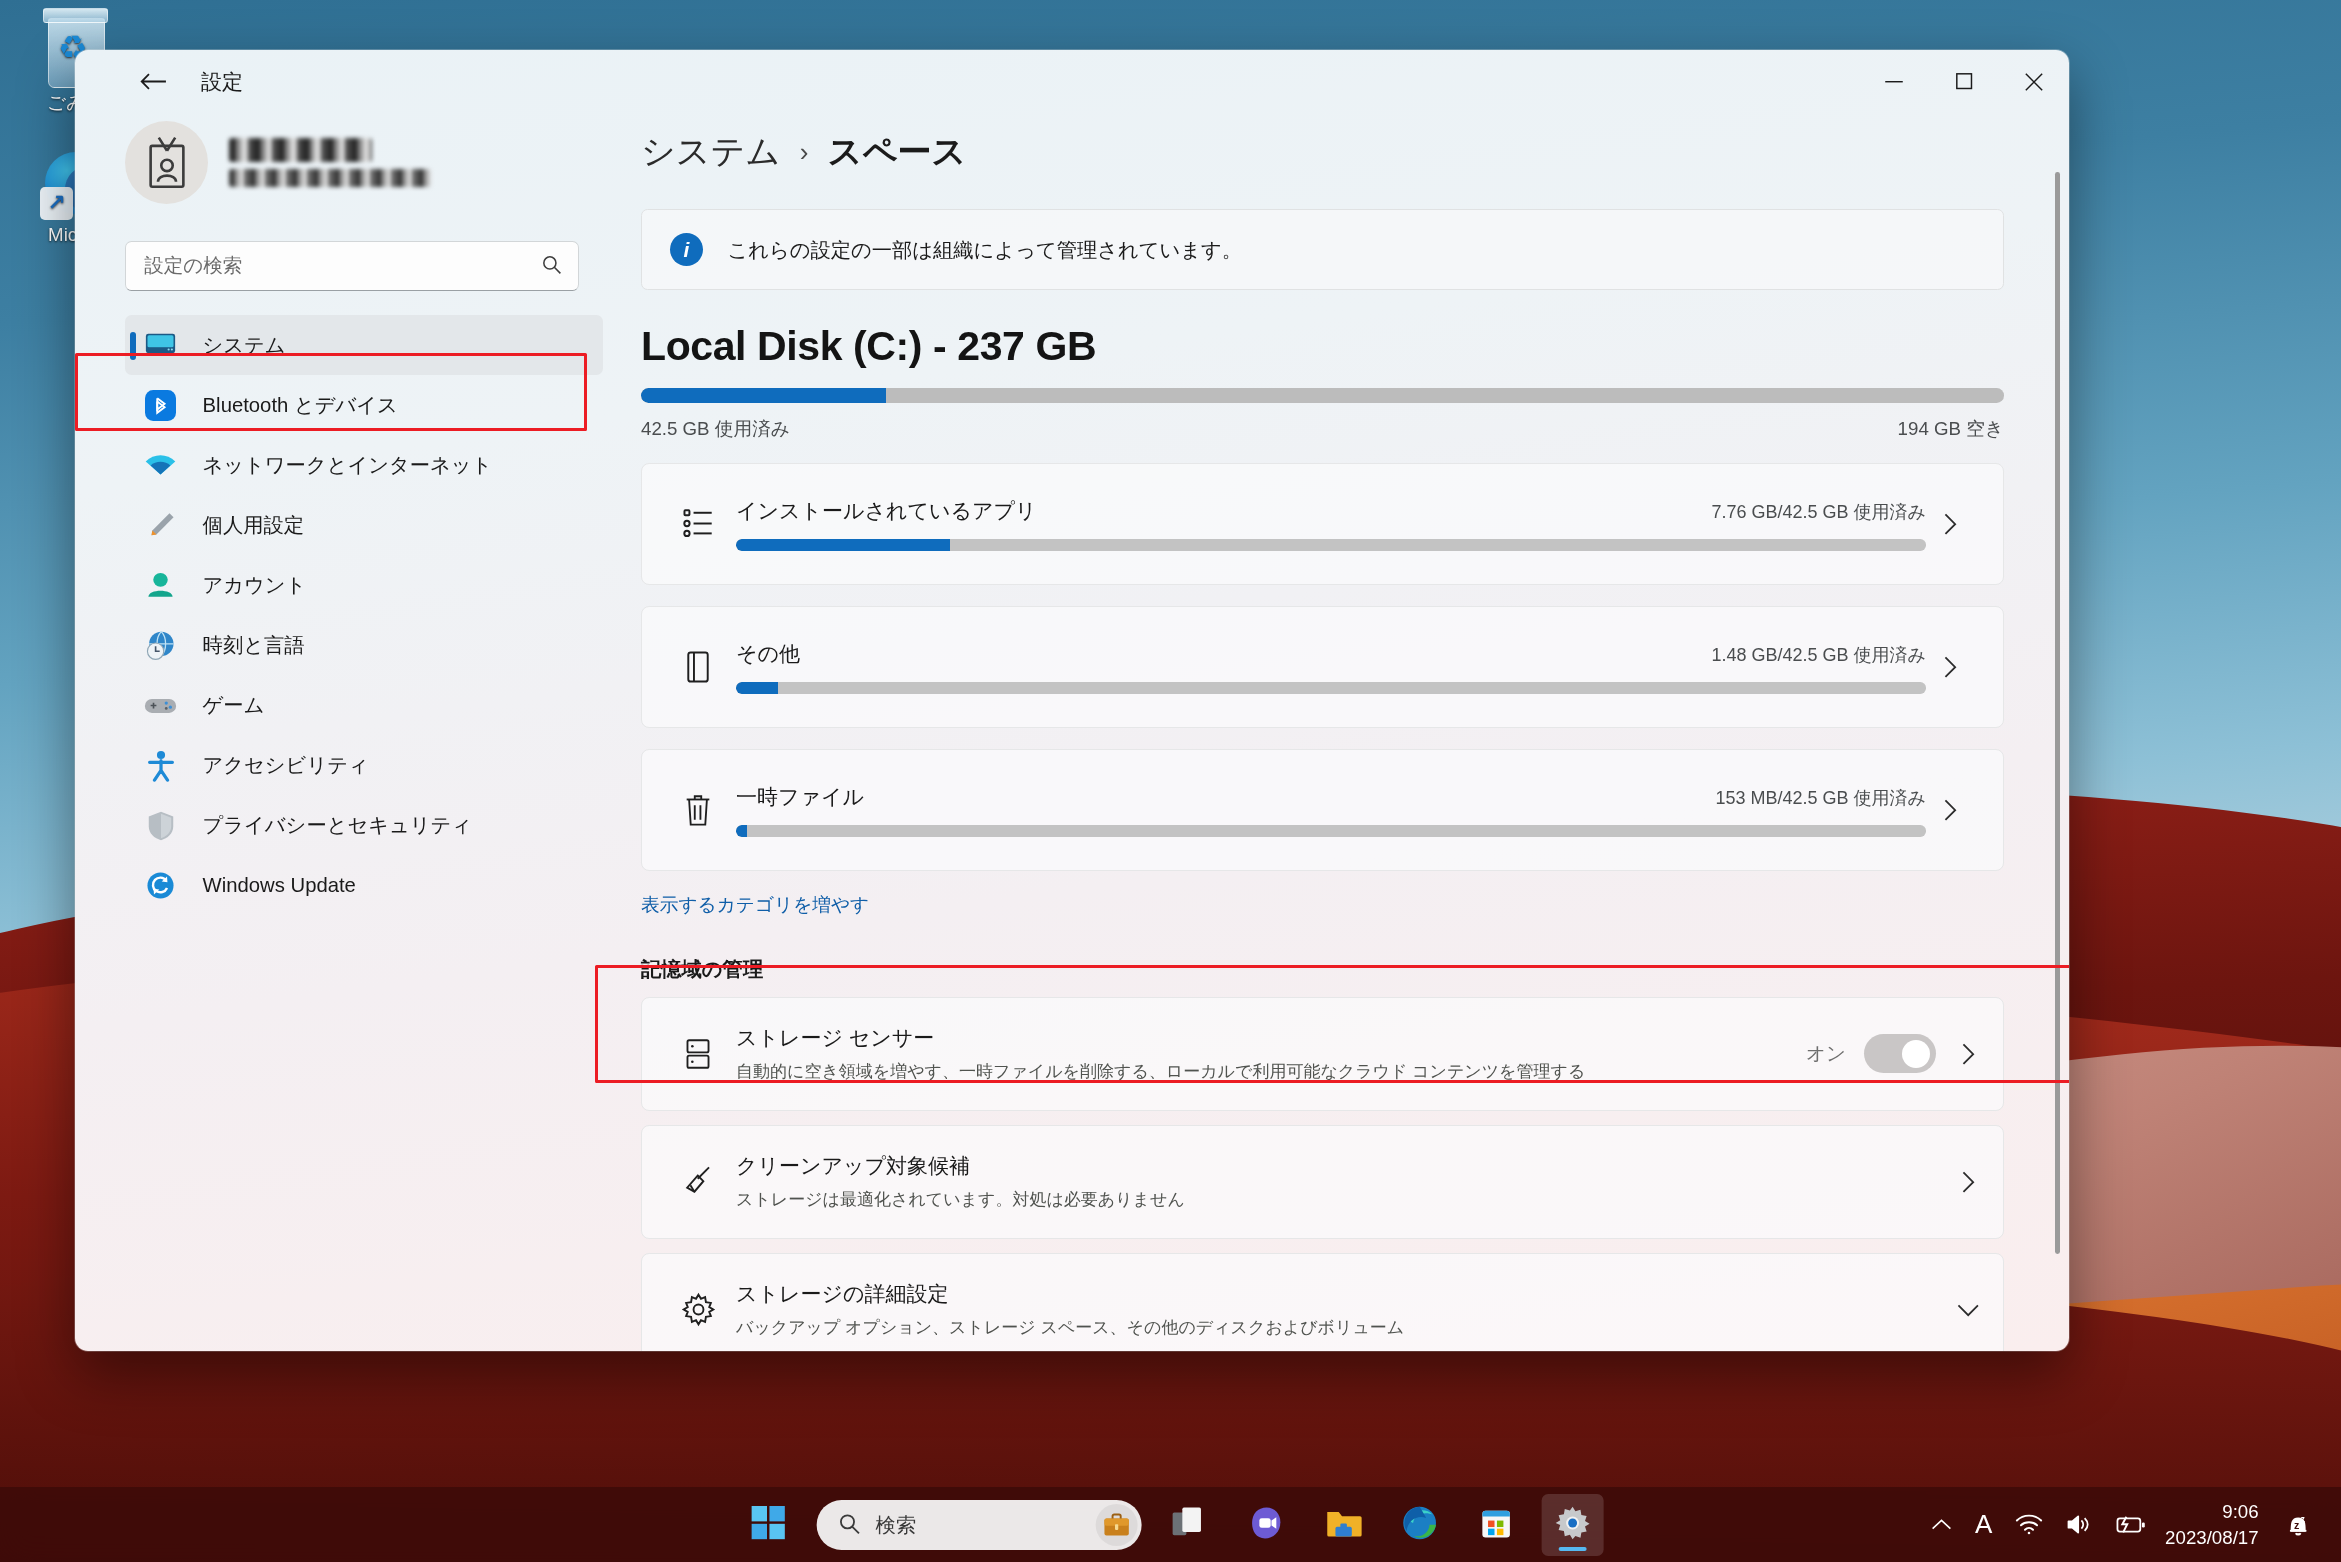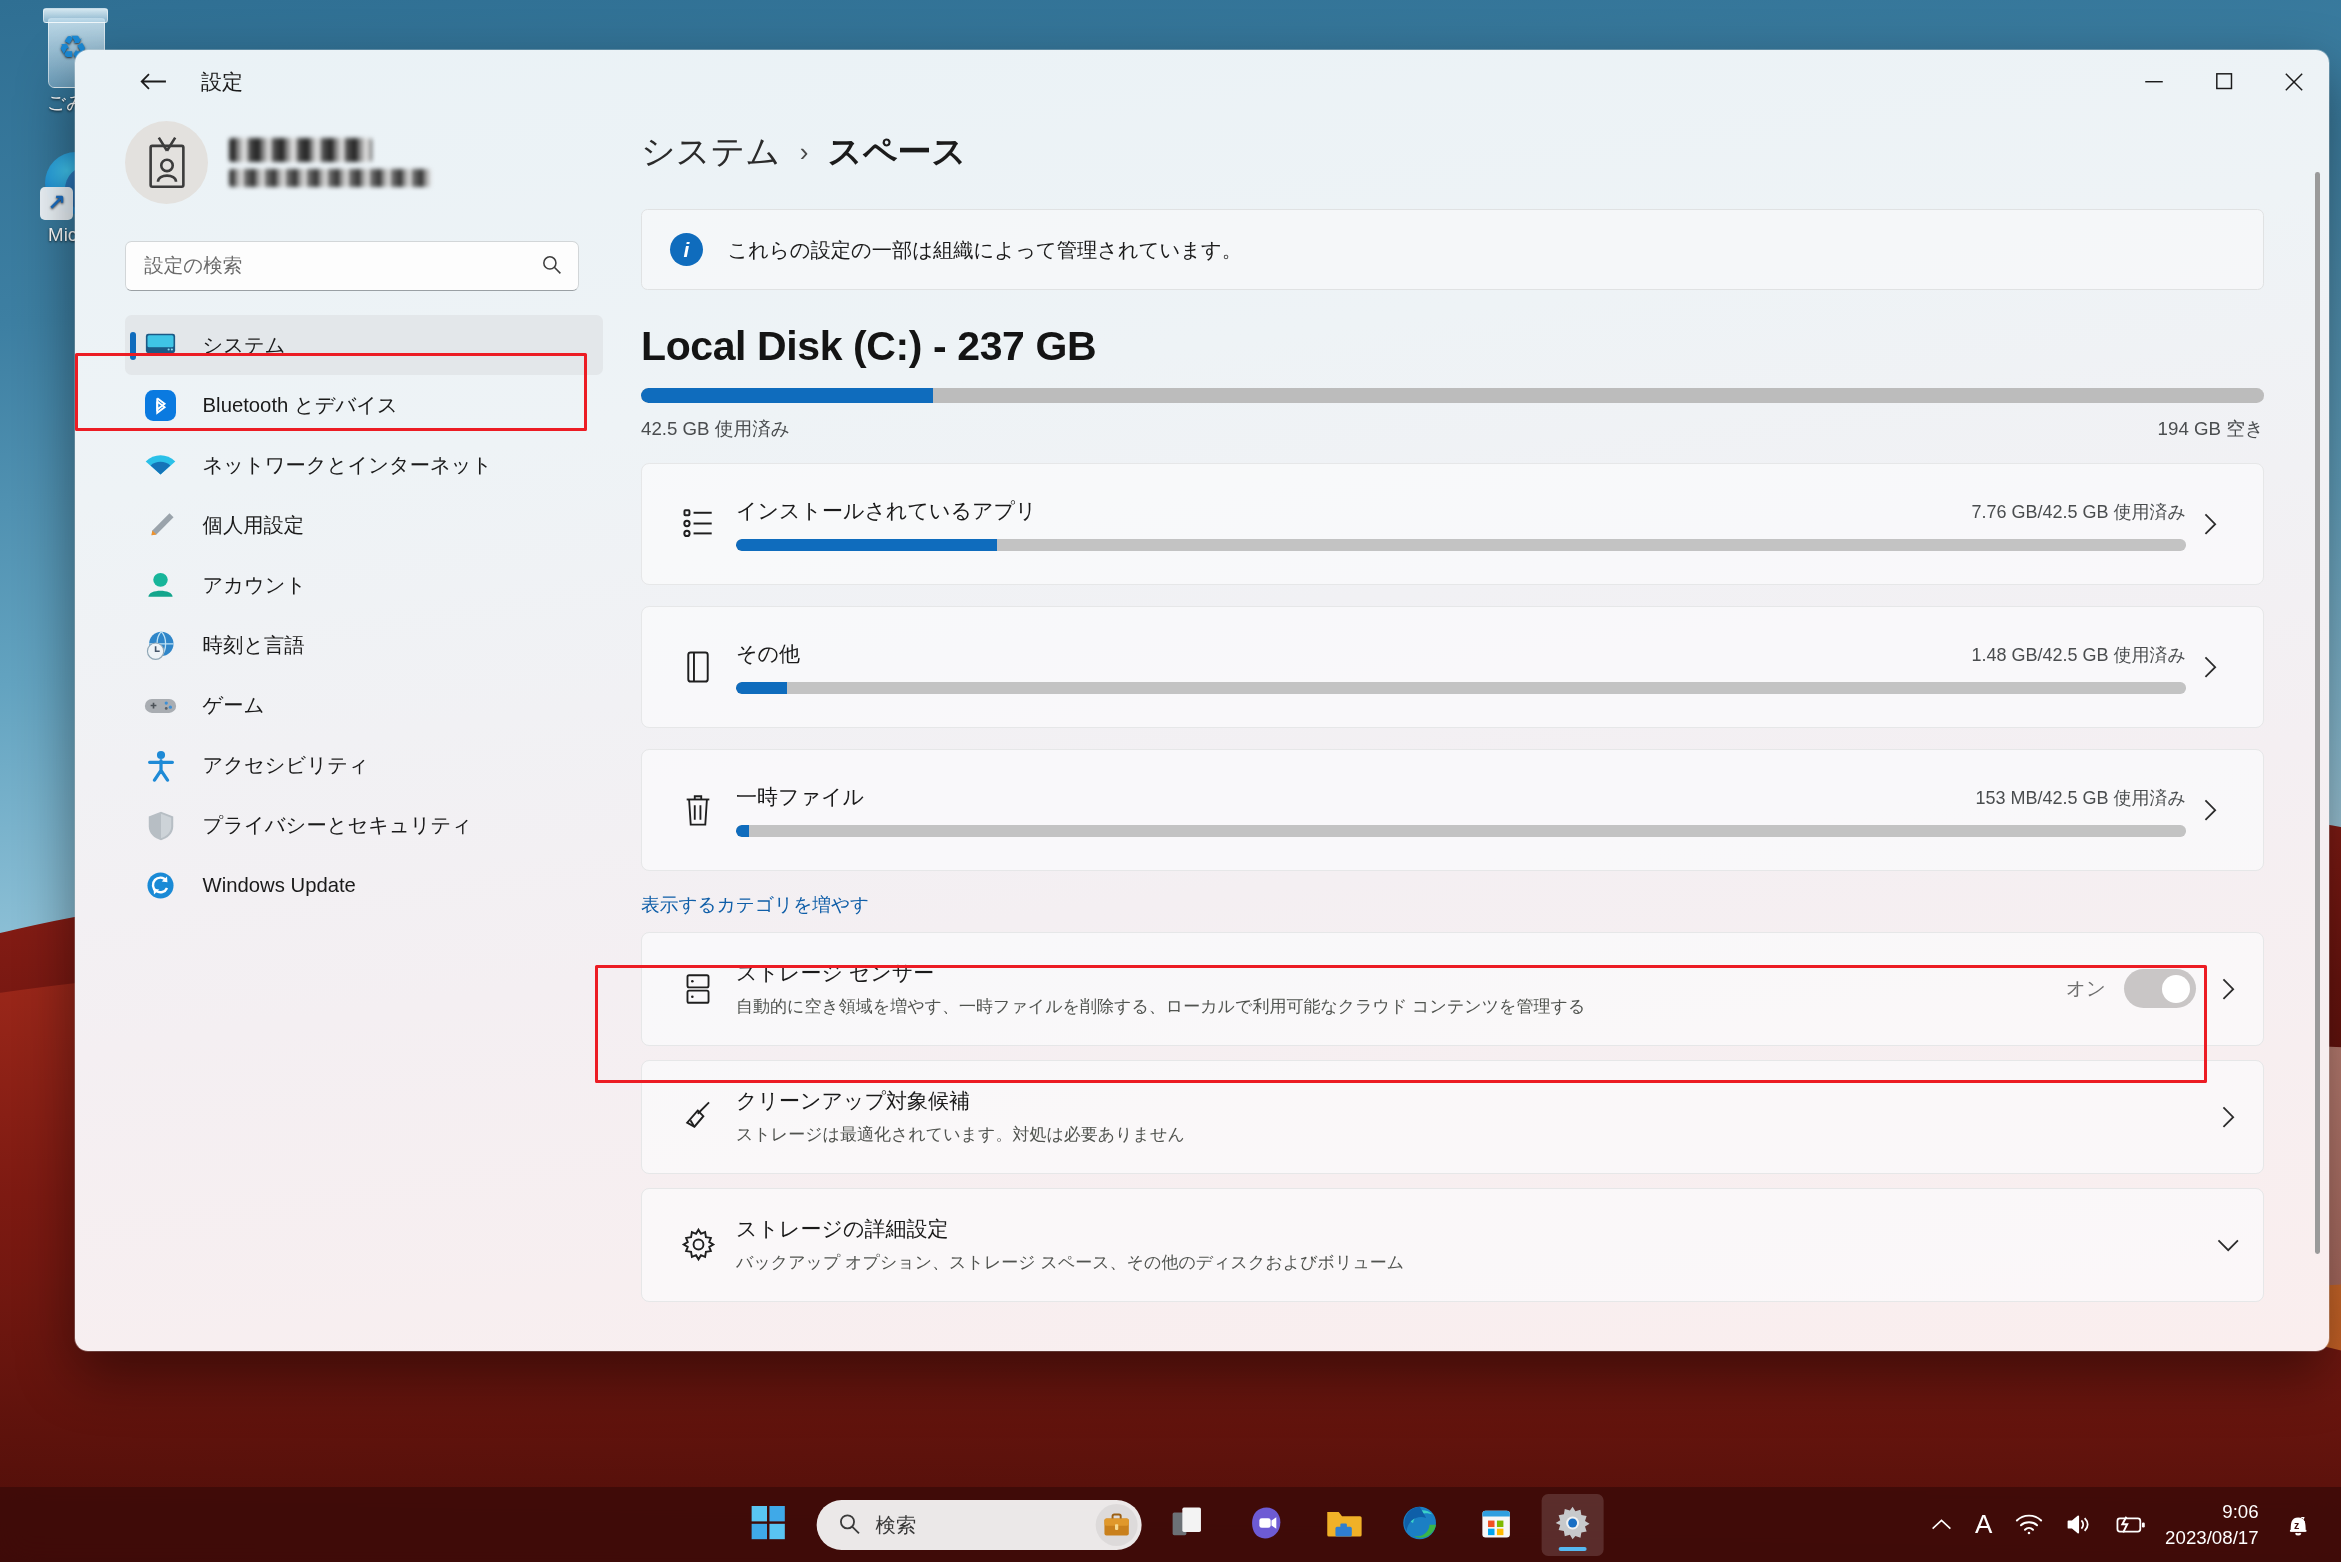--- a/index.html
+++ b/index.html
@@ -45,21 +45,21 @@
   .edge-ball{position:absolute;left:3.3px;top:1.6px;width:62px;height:62px;border-radius:50%;
     background:radial-gradient(circle at 35% 30%,#41c7f0 0%,#1f8fd4 45%,#0f5fa8 100%);}
   .edge-cut{position:absolute;left:23px;top:16.3px;width:46px;height:46px;border-radius:50%;
     background:linear-gradient(135deg,#2f7fc4,#18548f);}
   .edge-badge{position:absolute;left:-1.6px;bottom:-1.6px;width:33px;height:33px;border-radius:4.9px;
     background:rgba(245,250,253,.95);display:flex;align-items:center;justify-content:center;
     color:#1a6fc4;font-size:22px;font-weight:bold;}
 
   
   #settings-window{
-    position:absolute;left:75px;top:50px;width:2254px;height:1301px;border-radius:13px;
+    position:absolute;left:75px;top:50px;width:1994px;height:1301px;border-radius:13px;
     background:linear-gradient(172deg,#eaf2f6 0%,#eef3f6 28%,#f4eff2 62%,#faeeee 100%);
     box-shadow:0 23px 57px rgba(0,0,0,.45),0 0 0 0.8px rgba(255,255,255,.35);
     overflow:hidden;
   }
   .titlebar{height:63px;display:flex;align-items:center;position:relative;}
   .back-btn{width:55px;height:50px;margin-left:50px;display:flex;align-items:center;
     justify-content:center;border-radius:4.9px;color:#1c1c1c;}
   .title-text{margin-left:21px;font-size:21px;color:#1b1b1b;}
   .win-ctrls{position:absolute;right:0;top:0;display:flex;}
   .win-btn{width:70px;height:63px;display:flex;align-items:center;justify-content:center;}
@@ -464,20 +464,21 @@
         </div>
         <span class="chev">
           <svg width="14.6" height="24.4" fill="none" stroke="#2b2b2b" stroke-width="2.2" viewBox="0 0 18 30">
               <path d="M3 3 L15 15 L3 27"></path>
             </svg>
         </span>
       </div>
 
       <a href="#" class="morelink">表示するカテゴリを増やす</a>
 
+      <div class="section-head">記憶域の管理</div>
 
       
       <div class="mgmt-card">
         <span class="mgmt-icon">
           <svg width="28" height="34" viewBox="0 0 34 42" stroke="#1f1f1f" stroke-width="2.3" fill="none">
             <rect x="4" y="4" width="26" height="15" rx="2"></rect>
             <rect x="4" y="23" width="26" height="15" rx="2"></rect>
             <circle cx="10" cy="11.5" r="1.6" fill="#1f1f1f" stroke="none"></circle>
             <circle cx="10" cy="30.5" r="1.6" fill="#1f1f1f" stroke="none"></circle>
           </svg>

